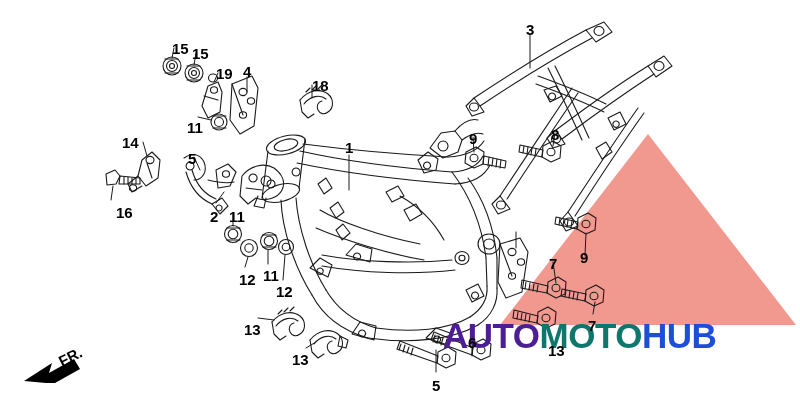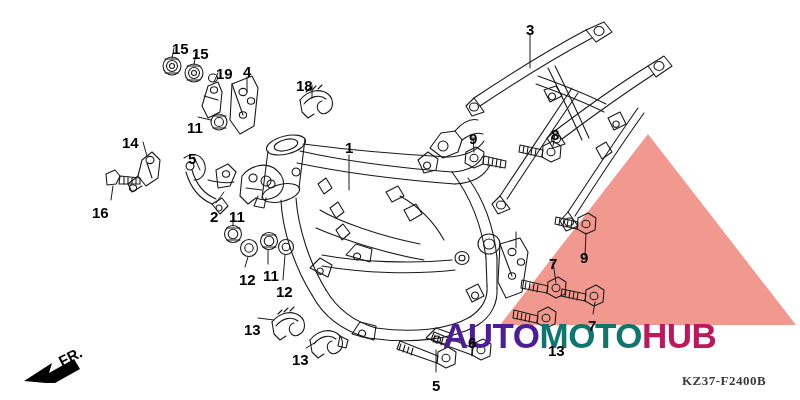--- a/index.html
+++ b/index.html
@@ -364,21 +364,21 @@
         <path d="M194 157 L200 170"></path>
 
         <path d="M312 85 L312 98"></path>
 
         <path d="M218 73 L214 82"></path>
       </g>
     </g>
   </svg>
 
   <div id="wm-text">
-    <span style="color:#4c1d95">AUTO</span><span style="color:#0f766e">MOTO</span><span style="color:#be185d">HUB</span>
+    <span style="color:#4c1d95">AUTO</span><span style="color:#0f766e">MOTO</span><span style="color:#1d4ed8">HUB</span>
   </div>
 
   <svg id="fr" viewBox="0 0 110 50" xmlns="http://www.w3.org/2000/svg">
     <g fill="#000">
       <path d="M2 38 L30 20 L27 30 L52 16 L58 26 L33 40 L24 40 Z"></path>
     </g>
     <text x="40" y="24" transform="rotate(-27 40 24)" fill="#000" font-family="Liberation Sans, sans-serif" font-size="15" font-weight="bold">FR.</text>
   </svg>
 
   <div id="labels">
@@ -397,21 +397,20 @@
       <div class="lbl" style="left: 187px; top: 120px;">11</div>
       <div class="lbl" style="left: 229px; top: 209px;">11</div>
       <div class="lbl" style="left: 263px; top: 268px;">11</div>
       <div class="lbl" style="left: 239px; top: 272px;">12</div>
       <div class="lbl" style="left: 276px; top: 284px;">12</div>
       <div class="lbl" style="left: 244px; top: 322px;">13</div>
       <div class="lbl" style="left: 292px; top: 352px;">13</div>
       <div class="lbl" style="left: 122px; top: 135px;">14</div>
       <div class="lbl" style="left: 172px; top: 41px;">15</div>
       <div class="lbl" style="left: 192px; top: 46px;">15</div>
-      <div class="lbl" style="left: 92px; top: 205px; text-align: right;">16</div>
+      <div class="lbl" style="left: 116px; top: 205px; text-align: right;">16</div>
       <div class="lbl" style="left: 188px; top: 151px;">5</div>
-      <div class="lbl" style="left: 296px; top: 78px;">18</div>
+      <div class="lbl" style="left: 312px; top: 78px;">18</div>
       <div class="lbl" style="left: 216px; top: 66px;">19</div>
     </div>
 
-  <div id="pn">KZ37-F2400B</div>
 
 </div>
 
 </body></html>

